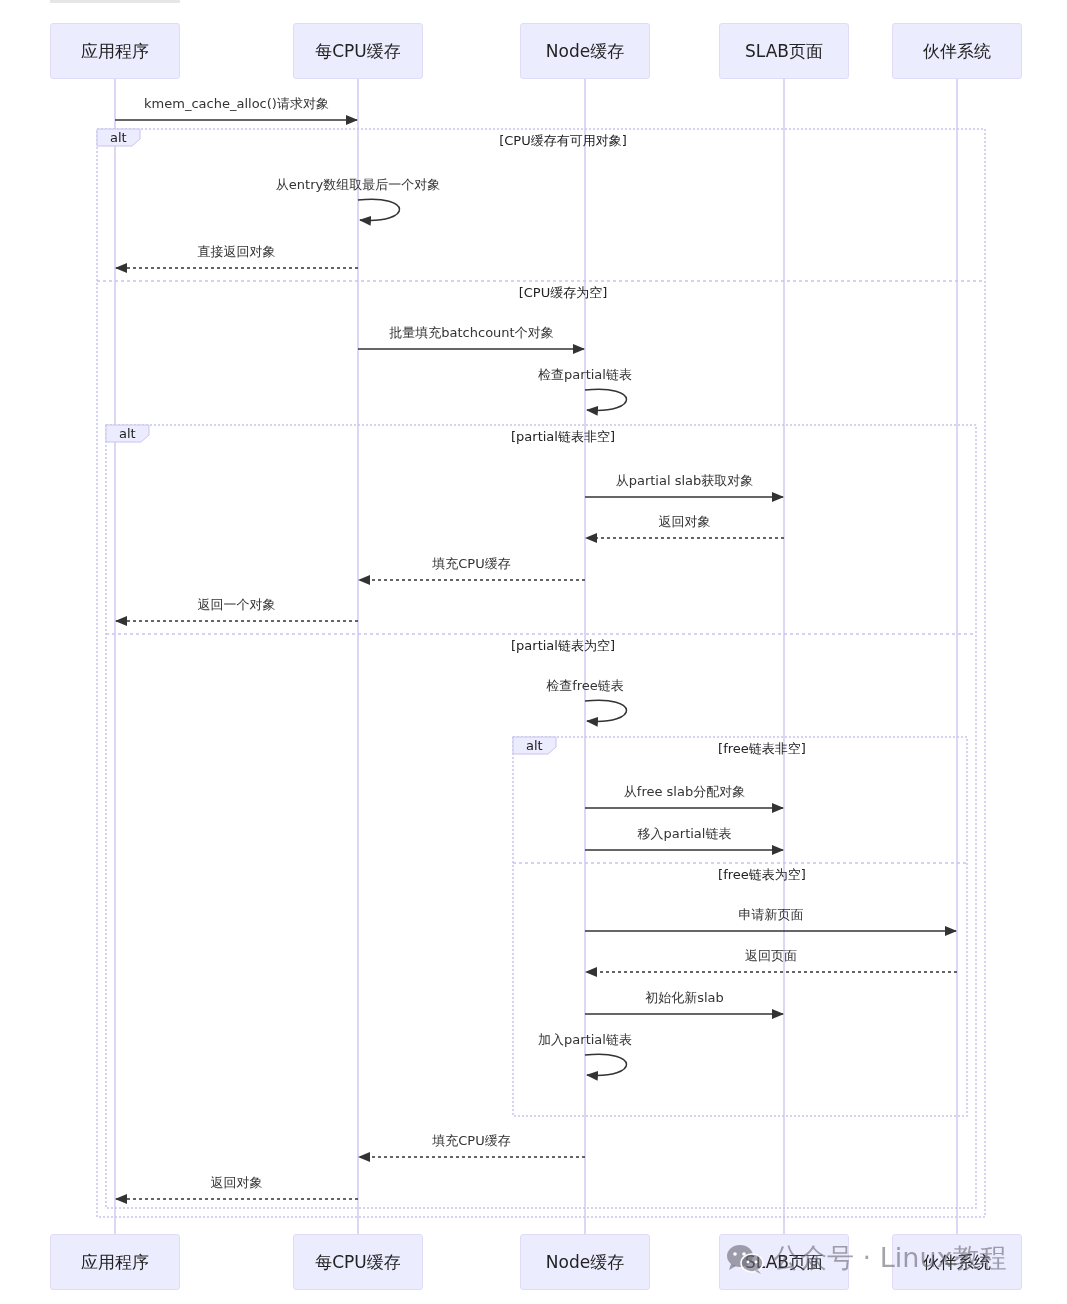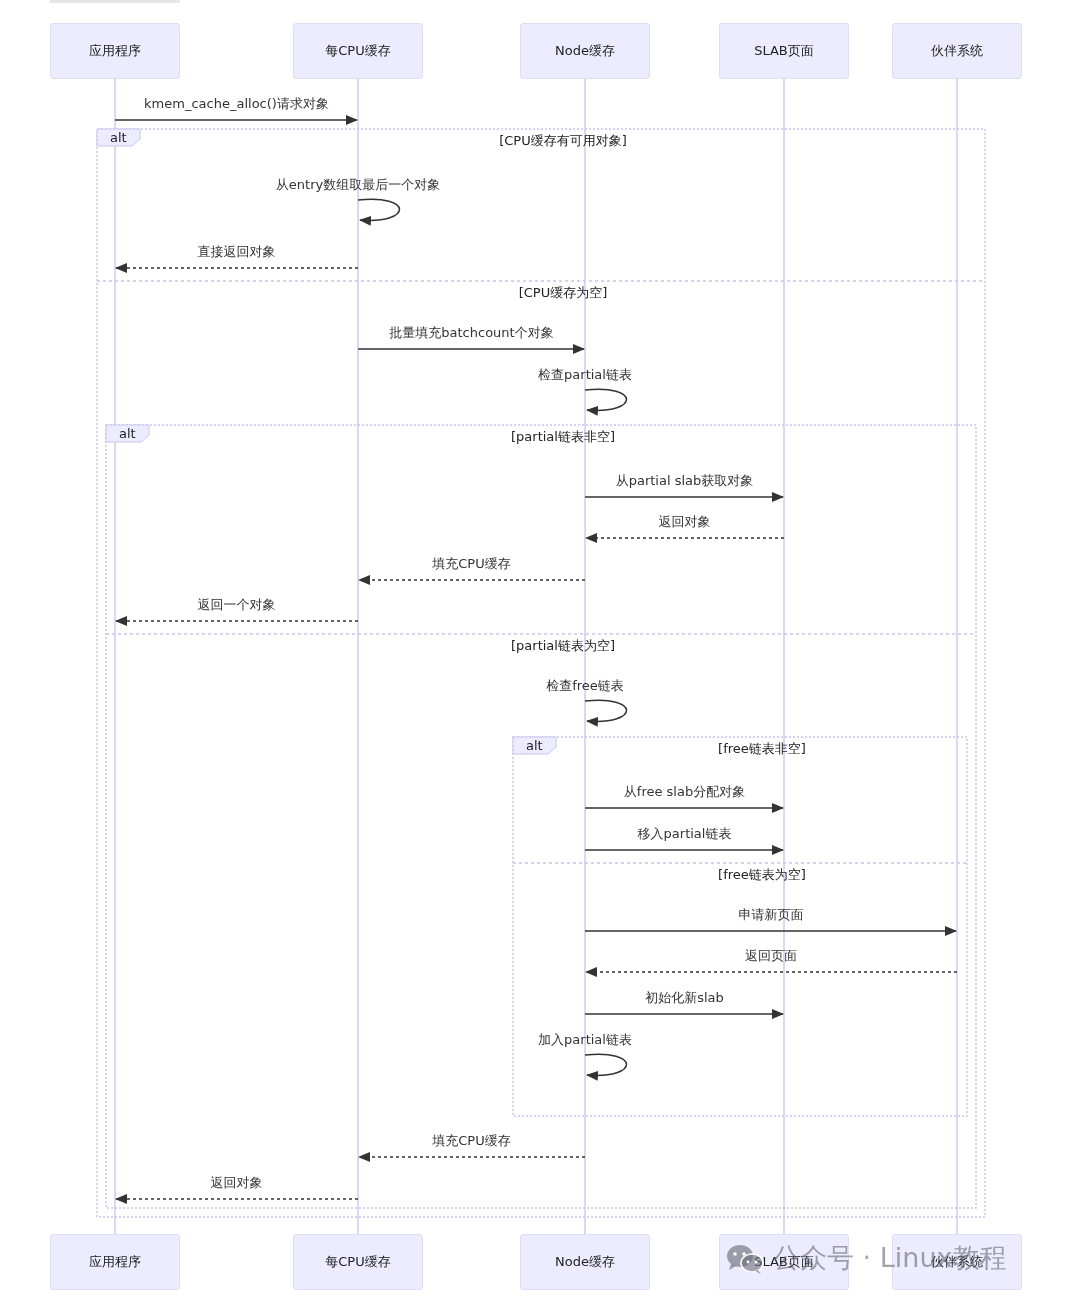--- a/index.html
+++ b/index.html
@@ -2,21 +2,21 @@
 <html><head>
 <meta charset="utf-8">
 <style>
   html, body { margin: 0; padding: 0; background: #ffffff; }
   body { width: 1067px; height: 1304px; position: relative; overflow: hidden;
          font-family: "DejaVu Sans", "Liberation Sans", sans-serif; }
   #canvas { position: absolute; left: 0; top: 0; width: 1067px; height: 1304px; }
   .top-strip { position: absolute; left: 50px; top: 0; width: 130px; height: 3px; background: #e6e6e6; }
   .actor { position: absolute; width: 130px; height: 56px; background: #ececff; border: 1px solid #e0dcf7;
            border-radius: 3px; box-sizing: border-box; display: flex; align-items: center; justify-content: center;
-           font-size: 13px; color: #222; }
+           font-size: 17px; color: #222; }
   .watermark { position: absolute; left: 725px; top: 1240px; display: flex; align-items: center; gap: 8px;
                color: rgba(90,90,100,0.55); font-size: 27px; pointer-events: none; }
   .wm-icon { width: 40px; height: 30px; position: relative; }
 </style>
 </head>
 <body>
 
 <div id="canvas">
   <div class="top-strip"></div>
 

